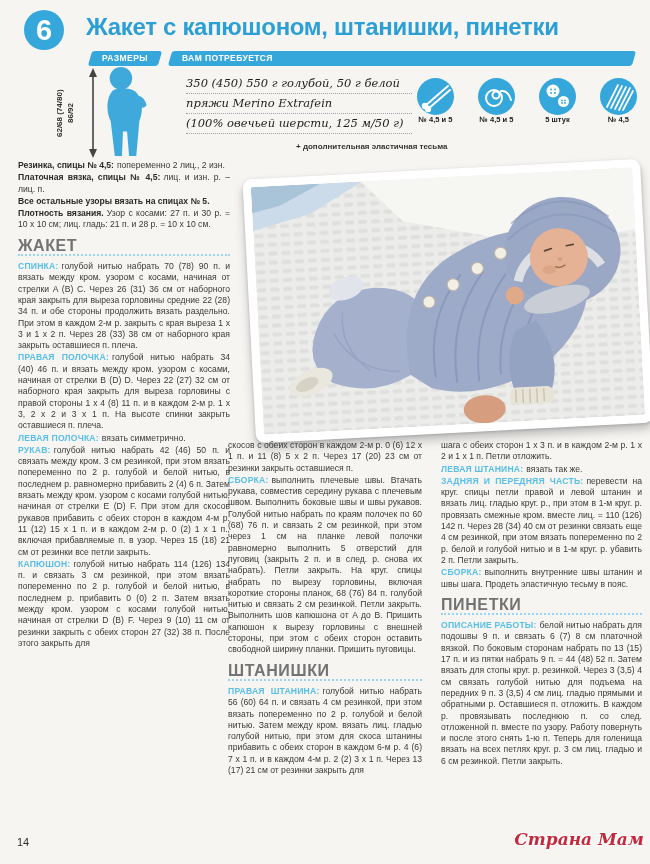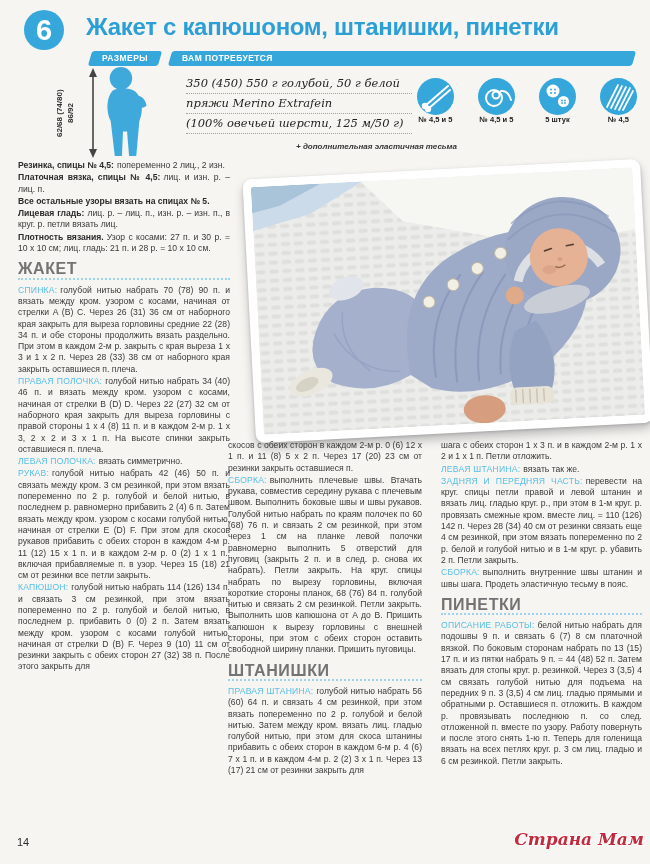--- a/index.html
+++ b/index.html
@@ -40,21 +40,20 @@
   .toddler{position:absolute;left:100px;top:66px;width:48px;height:94px}
   
   .materials{position:absolute;left:162px;top:74px;width:250px}
   .mat-line{
     font-family:"DejaVu Serif",serif;font-style:italic;font-size:11.5px;color:#1e1e1e;
     border-bottom:1px dotted #9aa4aa;padding:2px 0 3px;white-space:nowrap;margin-left:24px;
   }
   .mat-extra{
     position:absolute;left:296px;top:142px;font-size:8px;font-weight:bold;color:#333;
     white-space:nowrap;
-    font-style:italic;
   }
   .tools{position:absolute;left:408px;top:78px;width:238px;display:flex;justify-content:space-between}
   .tool{width:55px;display:flex;flex-direction:column;align-items:center}
   .tool-circle{
     width:37px;height:37px;border-radius:50%;background:#35a7db;
     display:flex;align-items:center;justify-content:center;
   }
   .tool-label{font-size:7.5px;font-weight:bold;color:#222;margin-top:0;text-align:center;white-space:nowrap}
   
   .photo-frame{
@@ -64,21 +63,21 @@
     transform:rotate(-3deg);
   }
   .photo-inner{width:100%;height:100%;border-radius:3px;overflow:hidden}
   
   .col{position:absolute;font-size:8.6px;line-height:11.3px;text-align:justify;color:#3a3a3a}
   .left-col{left:18px;top:160px;width:212px}
   .mid-col{left:228px;top:440px;width:194px}
   .right-col{left:441px;top:440px;width:201px}
   .para{margin:0 0 1px}
   .lead{font-weight:bold;color:#2b2b2b;margin-right:3px}
-  .sub{font-weight:normal;color:#57bfe8;margin-right:3px;letter-spacing:.2px}
+  .sub{font-weight:bold;color:#57bfe8;margin-right:3px;letter-spacing:.2px}
   .section-h{
     font-size:16px;font-weight:bold;color:#737373;letter-spacing:.6px;
     margin:9px 0 5px;padding-bottom:3px;border-bottom:2px dotted #9cd3ee;
   }
   
   .page-num{position:absolute;left:17px;top:836px;font-size:11px;color:#2c2c2c}
   .watermark{
     position:absolute;right:6px;top:829px;
     font-family:"DejaVu Serif",serif;font-style:italic;font-weight:bold;
     font-size:17px;color:#c32a3d;white-space:nowrap;
@@ -266,23 +265,20 @@
   <p class="para">
     <span class="lead">Резинка, спицы № 4,5:</span><span>попеременно 2 лиц., 2 изн.</span>
   </p>
   <p class="para">
     <span class="lead">Платочная вязка, спицы № 4,5:</span><span>лиц. и изн. р. – лиц. п.</span>
   </p>
   <p class="para">
     <span class="lead">Все остальные узоры вязать на спицах № 5.</span><span></span>
   </p>
   <p class="para">
-    <span class="lead">Лицевая гладь:</span><span>лиц. р. – лиц. п., изн. р. – изн. п., в круг. р. петли вязать лиц.</span>
-  </p>
-  <p class="para">
     <span class="lead">Плотность вязания.</span><span>Узор с косами: 27 п. и 30 р. = 10 x 10 см; лиц. гладь: 21 п. и 28 р. = 10 x 10 см.</span>
   </p>
 
   <div class="section-h">ЖАКЕТ</div>
 
   <p class="para">
     <span class="sub">СПИНКА:</span><span>голубой нитью набрать 70 (78) 90 п. и вязать между кром. узором с косами, начиная от стрелки A (B) C. Через 26 (31) 36 см от наборного края закрыть для выреза горловины средние 22 (28) 34 п. и обе стороны продолжить вязать раздельно. При этом в каждом 2-м р. закрыть с края выреза 1 x 3 и 1 x 2 п. Через 28 (33) 38 см от наборного края закрыть оставшиеся п. плеча.</span>
   </p>
   <p class="para">
     <span class="sub">ПРАВАЯ ПОЛОЧКА:</span><span>голубой нитью набрать 34 (40) 46 п. и вязать между кром. узором с косами, начиная от стрелки B (D) D. Через 22 (27) 32 см от наборного края закрыть для выреза горловины с правой стороны 1 x 4 (8) 11 п. и в каждом 2-м р. 1 x 3, 2 x 2 и 3 x 1 п. На высоте спинки закрыть оставшиеся п. плеча.</span>

